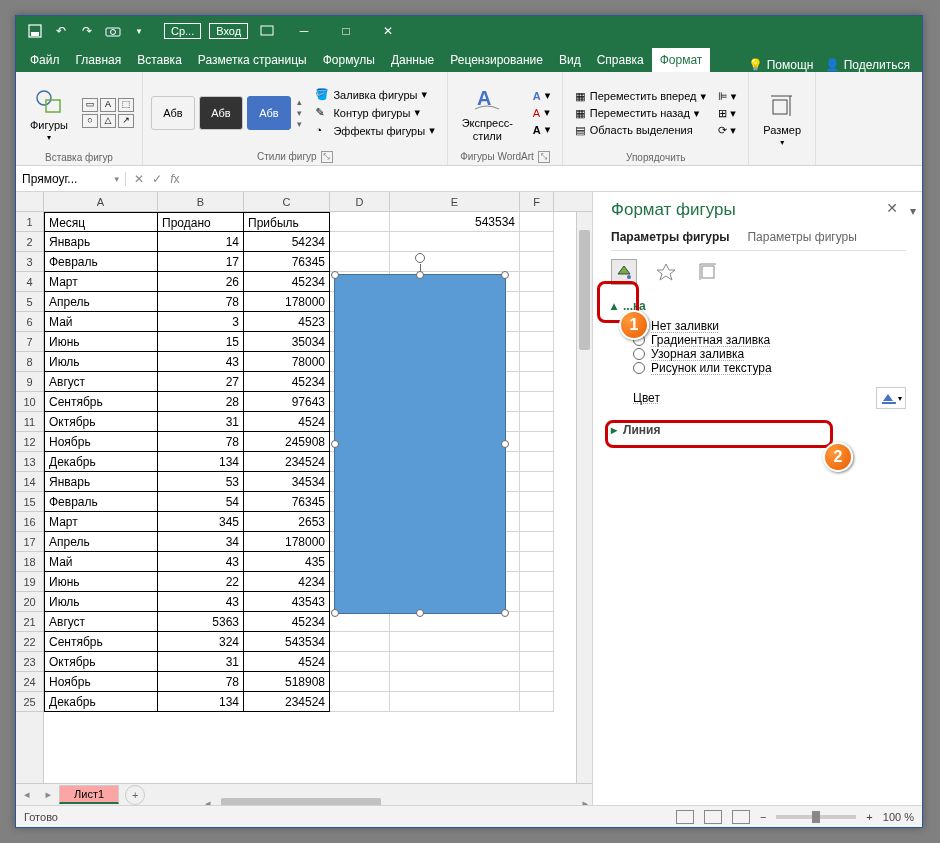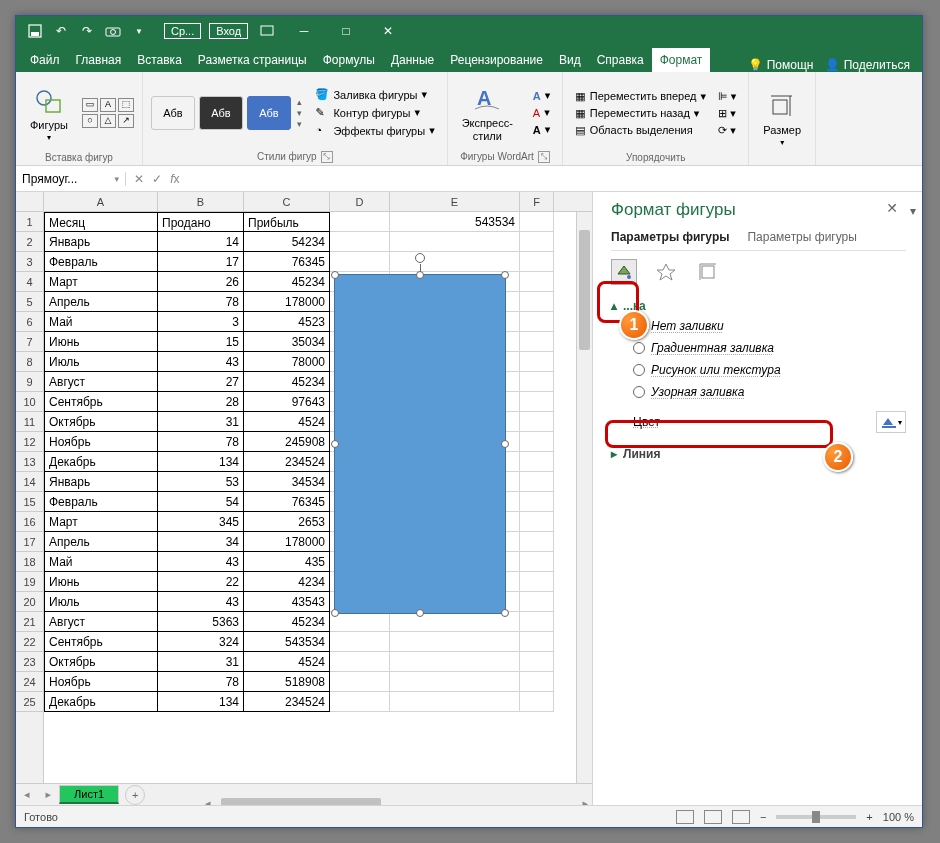--- a/index.html
+++ b/index.html
@@ -71,40 +71,40 @@
 
 
 .vscroll { width: 16px; background: #f0f0f0; border-left: 1px solid #ccc; position: relative; }
 .vscroll .thumb { position: absolute; top: 18px; left: 2px; right: 2px; height: 120px; background: #c1c1c1; border-radius: 2px; }
 .hscroll { flex: 1; position: relative; }
 .hscroll .thumb { position: absolute; left: 4px; top: 3px; height: 12px; width: 160px; background: #c1c1c1; border-radius: 2px; }
 
 
 .sheet-tabs-row { height: 22px; display: flex; align-items: center; background: #f0f0f0; border-top: 1px solid #ccc; font-size: 11px; }
 .sheet-nav { padding: 0 8px; color: #888; cursor: pointer; }
-.sheet-tab { padding: 2px 14px; background: #22c55e; border: 1px solid #ccc; border-bottom: 2px solid #217346; cursor: pointer; }
+.sheet-tab { padding: 2px 14px; background: #fca5a5; border: 1px solid #ccc; border-bottom: 2px solid #217346; cursor: pointer; }
 .sheet-add { width: 20px; height: 20px; border: 1px solid #ccc; border-radius: 50%; text-align: center; line-height: 18px; margin-left: 6px; cursor: pointer; color: #666; }
 
 
 .statusbar { height: 22px; background: #f3f3f3; border-top: 1px solid #d4d4d4; display: flex; align-items: center; font-size: 11px; padding: 0 8px; color: #444; }
 .statusbar .sb-right { margin-left: auto; display: flex; align-items: center; gap: 10px; }
 .zoom-slider { width: 80px; height: 4px; background: #ccc; position: relative; }
 .zoom-slider .zthumb { position: absolute; width: 8px; height: 12px; background: #888; top: -4px; left: 36px; }
 .view-btn { width: 18px; height: 14px; border: 1px solid #888; cursor: pointer; }
 
 
 .format-pane { width: 330px; border-left: 1px solid #d4d4d4; background: #fff; padding: 8px 16px 8px 18px; font-size: 12px; position: relative; }
 .format-pane h2 { font-size: 17px; font-weight: normal; color: #217346; margin-bottom: 10px; }
 .pane-tabs { display: flex; gap: 18px; border-bottom: 1px solid #e0e0e0; font-size: 12px; margin-bottom: 8px; }
 .pane-tab { padding-bottom: 6px; cursor: pointer; color: #666; }
 .pane-tab.active { color: #222; font-weight: 600; }
 .pane-icons { display: flex; gap: 16px; margin: 6px 0 14px; }
 .pane-icon { width: 26px; height: 26px; display: flex; align-items: center; justify-content: center; cursor: pointer; position: relative; }
 .pane-section-hdr { display: flex; align-items: center; gap: 6px; color: #217346; font-weight: 600; font-size: 12px; cursor: pointer; margin-bottom: 6px; }
-.fill-options { padding-left: 22px; display: flex; flex-direction: column; gap: 8px; margin-bottom: 12px; font-style: italic; }
+.fill-options { padding-left: 22px; display: flex; flex-direction: column; margin-bottom: 12px; }
 .radio-row { display: flex; align-items: center; gap: 6px; cursor: pointer; }
 .radio { width: 12px; height: 12px; border: 1px solid #666; border-radius: 50%; display: inline-block; position: relative; }
 .radio.checked::after { content: ""; position: absolute; width: 6px; height: 6px; background: #444; border-radius: 50%; top: 2px; left: 2px; }
 .radio-label { text-decoration: underline dotted; text-decoration-color: #aaa; text-underline-offset: 2px; }
 .prop-row { display: flex; align-items: center; padding-left: 22px; margin-bottom: 10px; gap: 8px; }
 .prop-row .label { flex: 0 0 100px; text-decoration: underline dotted; text-decoration-color: #aaa; }
 .color-swatch { width: 30px; height: 22px; border: 1px solid #ccc; display: inline-flex; align-items: center; justify-content: center; cursor: pointer; margin-left: auto; }
 .transp-slider { flex: 1; height: 3px; background: #ccc; margin: 0 6px; position: relative; }
 .transp-slider .t-thumb { position: absolute; left: 0; top: -5px; width: 6px; height: 14px; background: #666; }
 .transp-val { width: 48px; height: 20px; border: 1px solid #ccc; text-align: center; font-size: 11px; line-height: 20px; }
@@ -604,25 +604,25 @@
         <div class="radio-row">
             <span class="radio"></span>
             <span class="radio-label">Нет заливки</span>
           </div>
         <div class="radio-row">
             <span class="radio"></span>
             <span class="radio-label">Градиентная заливка</span>
           </div>
         <div class="radio-row">
             <span class="radio"></span>
-            <span class="radio-label">Рисунок или текстура</span>
+            <span class="radio-label">Узорная заливка</span>
           </div>
         <div class="radio-row">
             <span class="radio"></span>
-            <span class="radio-label">Узорная заливка</span>
+            <span class="radio-label">Рисунок или текстура</span>
           </div>
       </div>
       <div class="prop-row">
         <span class="label">Цвет</span>
         <span class="color-swatch">
             <svg width="18" height="14">
               <path d="M3 10 L8 3 L13 10 Z" fill="#4472c4"></path>
               <rect x="2" y="11" width="14" height="2" fill="#4472c4"></rect>
             </svg> 
             <span style="font-size:8px;">▾</span>

